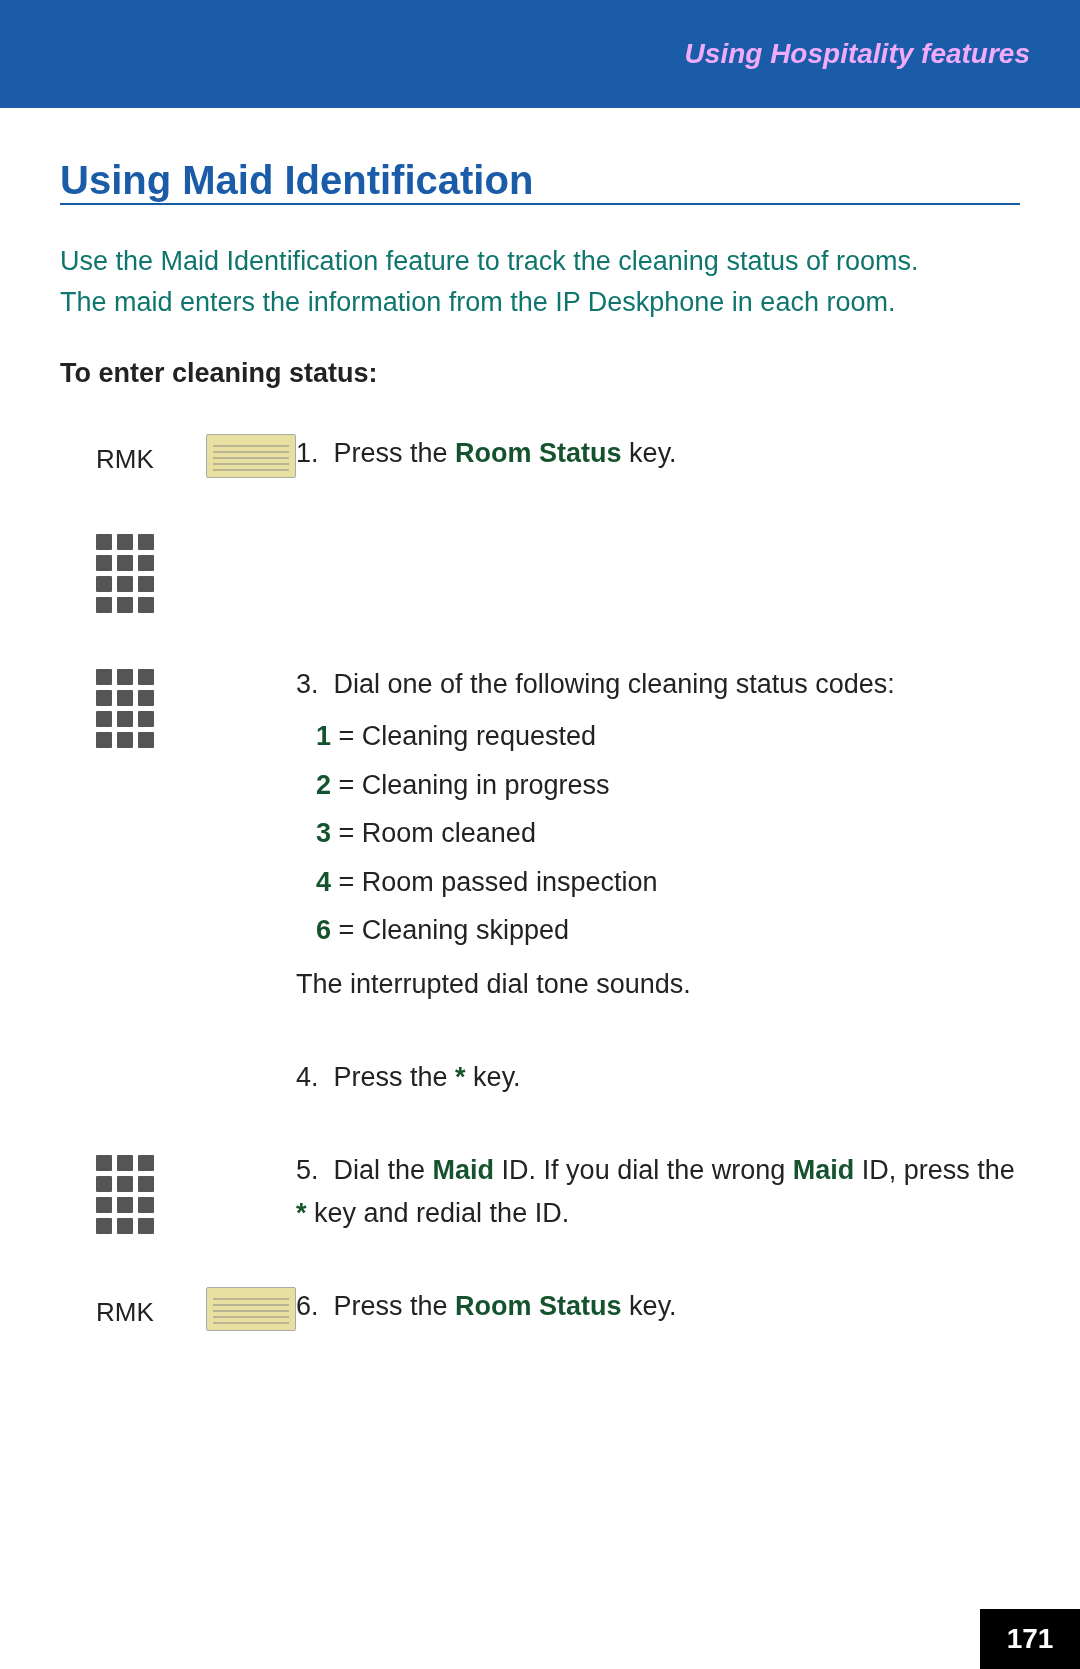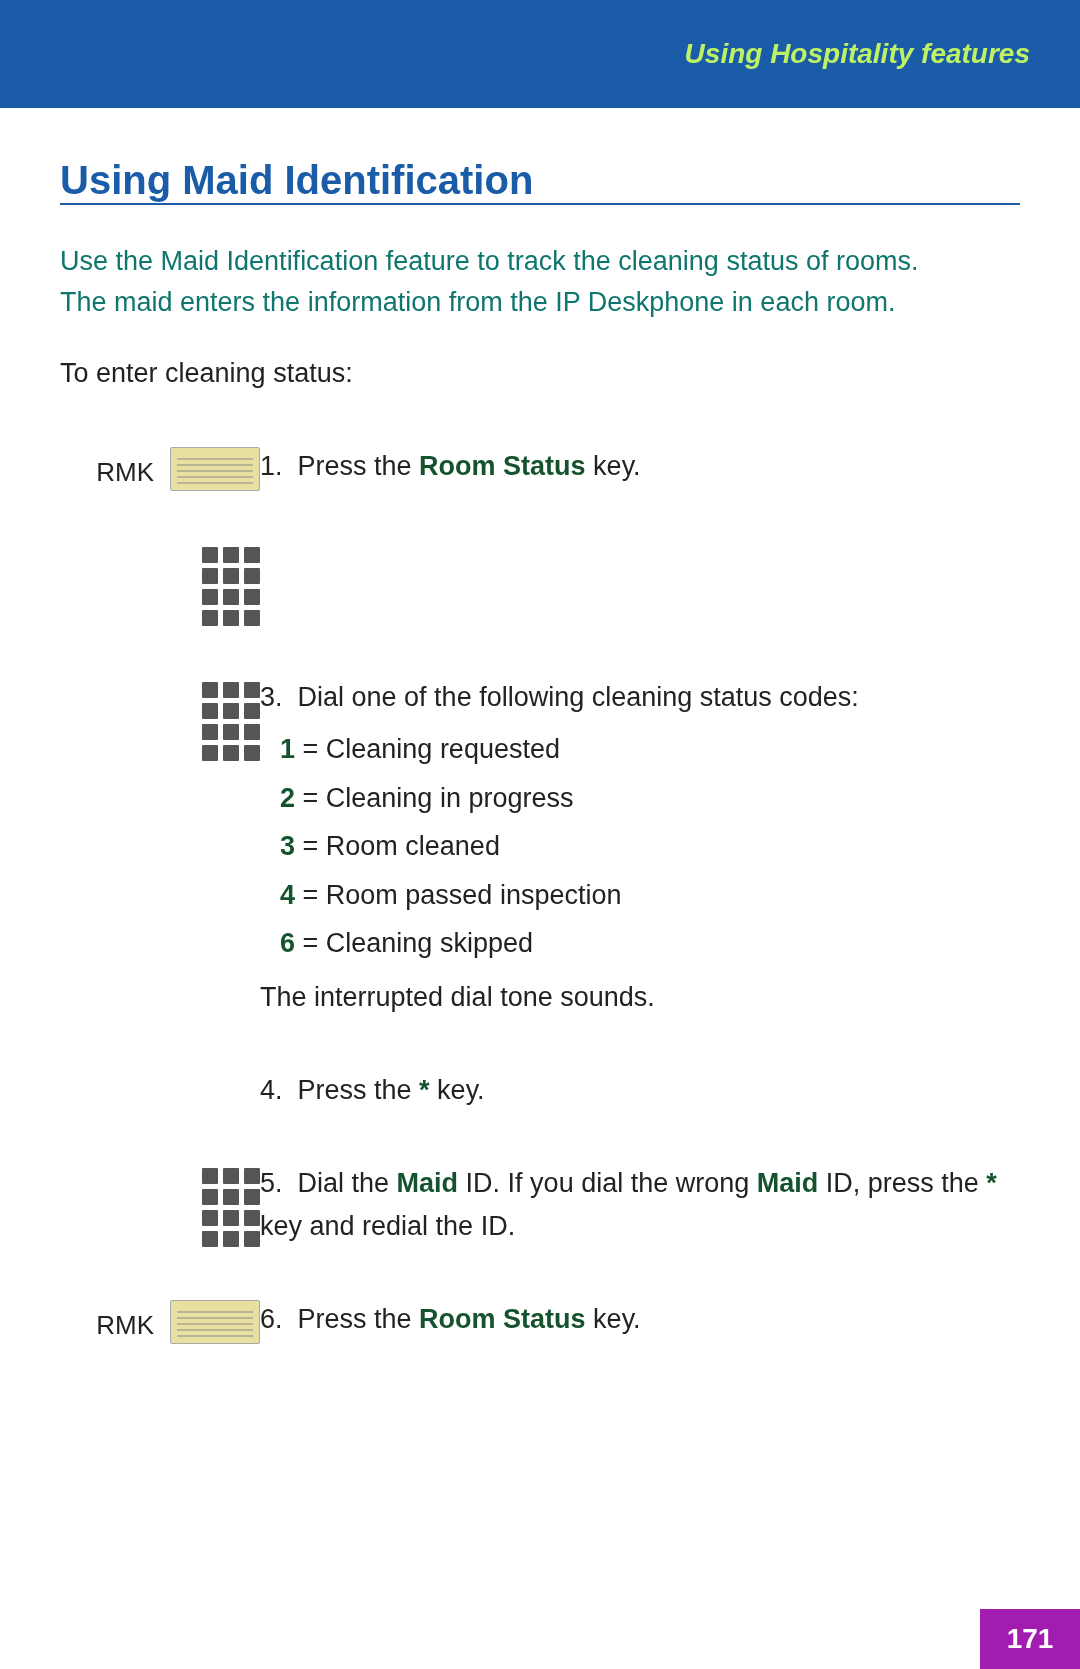--- a/index.html
+++ b/index.html
@@ -21,21 +21,21 @@
     .header-bar {
       background-color: #1a5ca8;
       height: 108px;
       display: flex;
       align-items: center;
       justify-content: flex-end;
       padding-right: 50px;
     }
 
     .header-title {
-      color: #bef264;
+      color: #f0abfc;
       font-size: 28px;
       font-weight: bold;
       font-style: italic;
     }
 
     .content {
       padding: 50px 60px 80px 60px;
     }
 
     .page-title {
@@ -48,43 +48,44 @@
 
     .intro-text {
       font-size: 27px;
       line-height: 1.5;
       margin-bottom: 36px;
       color: #0f766e;
     }
 
     .section-heading {
       font-size: 27px;
-      font-weight: normal;
-      margin-bottom: 56px;
+      font-weight: bold;
+      margin-bottom: 43px;
     }
 
     .steps-container {
       display: flex;
       flex-direction: column;
       gap: 0;
     }
 
     .step-row {
       display: flex;
       align-items: flex-start;
       margin-bottom: 50px;
     }
 
     .step-icon {
       width: 200px;
       min-width: 200px;
       display: flex;
       align-items: flex-start;
-      justify-content: flex-end;
+      justify-content: space-between;
       padding-top: 2px;
+      margin-left: 36px;
     }
 
     .step-content {
       flex: 1;
       font-size: 27px;
       line-height: 1.6;
     }
 
     .highlight-blue {
       color: #14532d;
@@ -157,21 +158,21 @@
       width: 16px;
       height: 16px;
       background: #555;
       border-radius: 1px;
     }
 
     .page-number-container {
       position: absolute;
       bottom: 0;
       right: 0;
-      background: #a21caf;
+      background: #000000;
       color: #ffffff;
       font-size: 28px;
       font-weight: bold;
       width: 100px;
       height: 60px;
       display: flex;
       align-items: center;
       justify-content: center;
     }
   </style>

